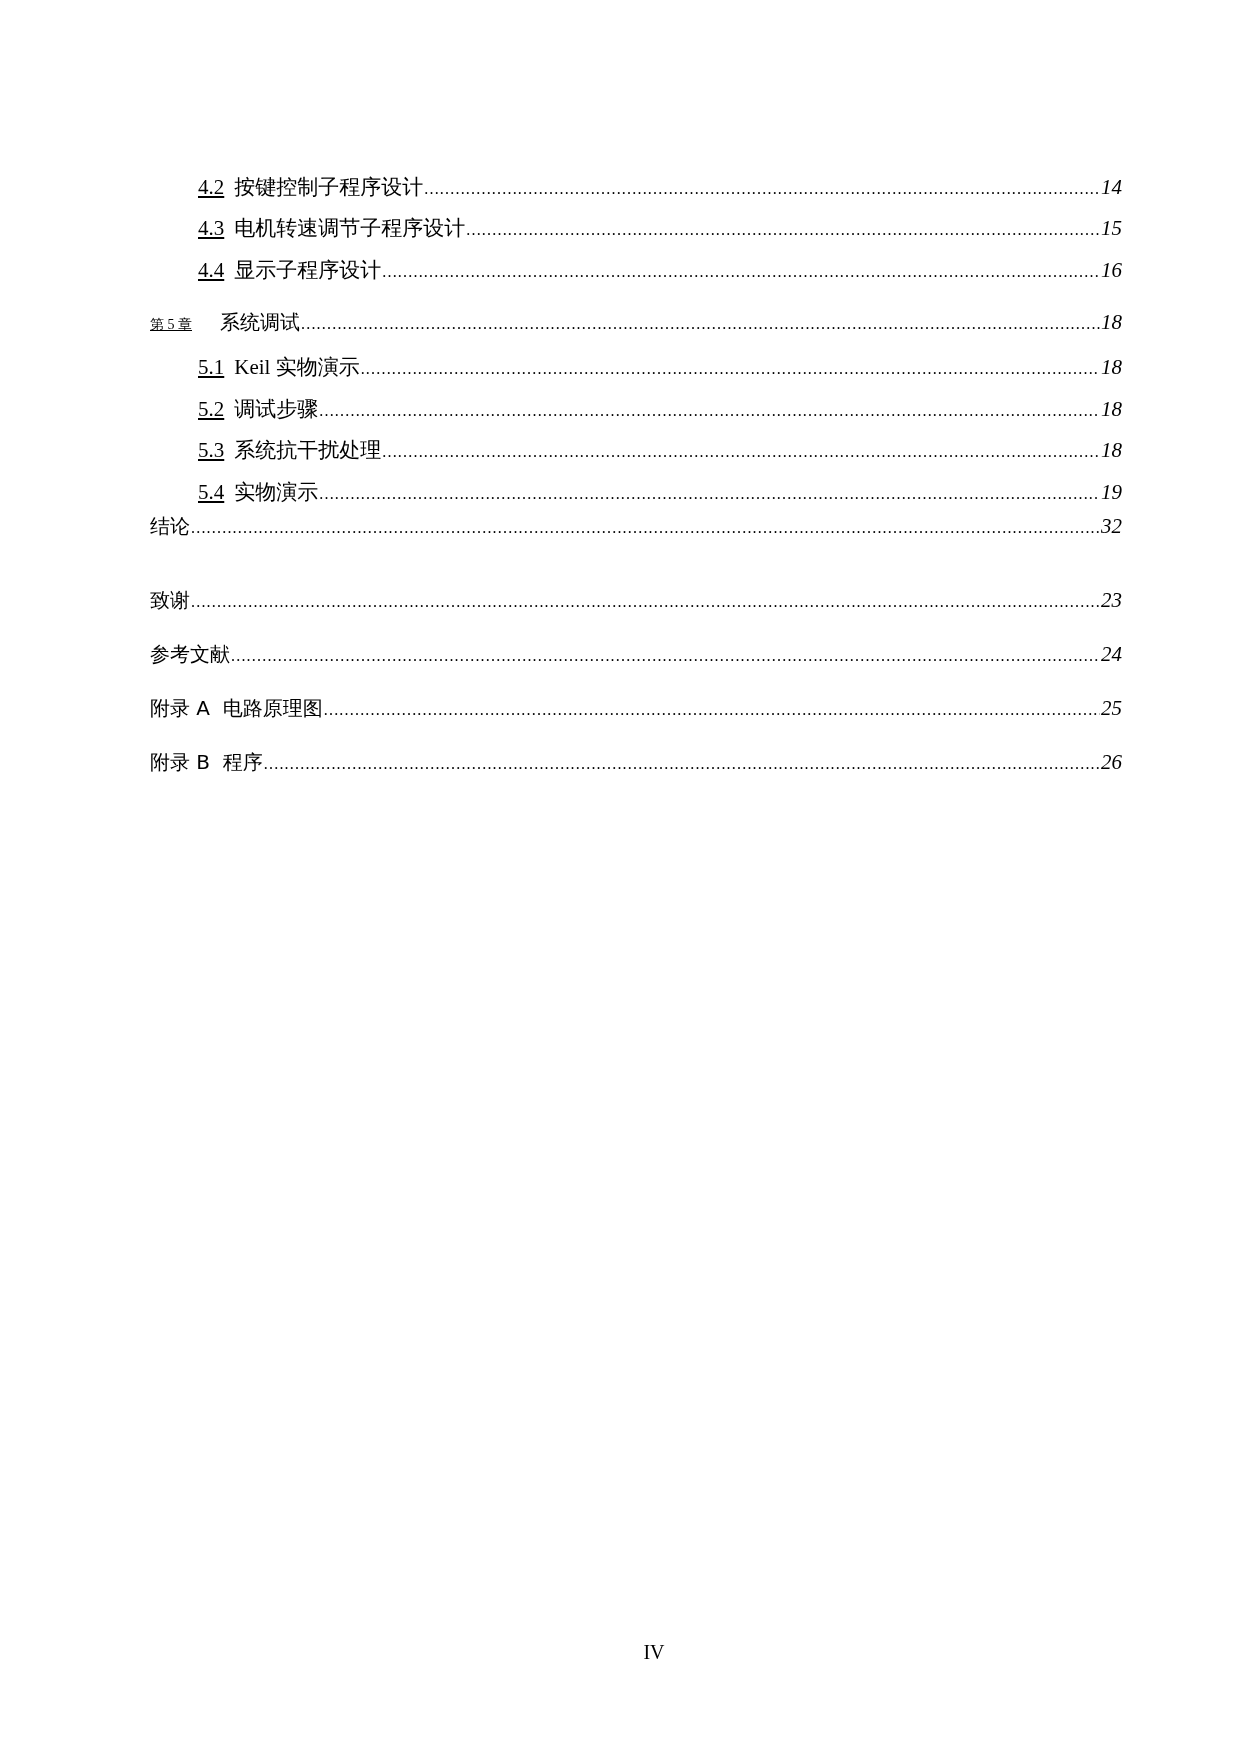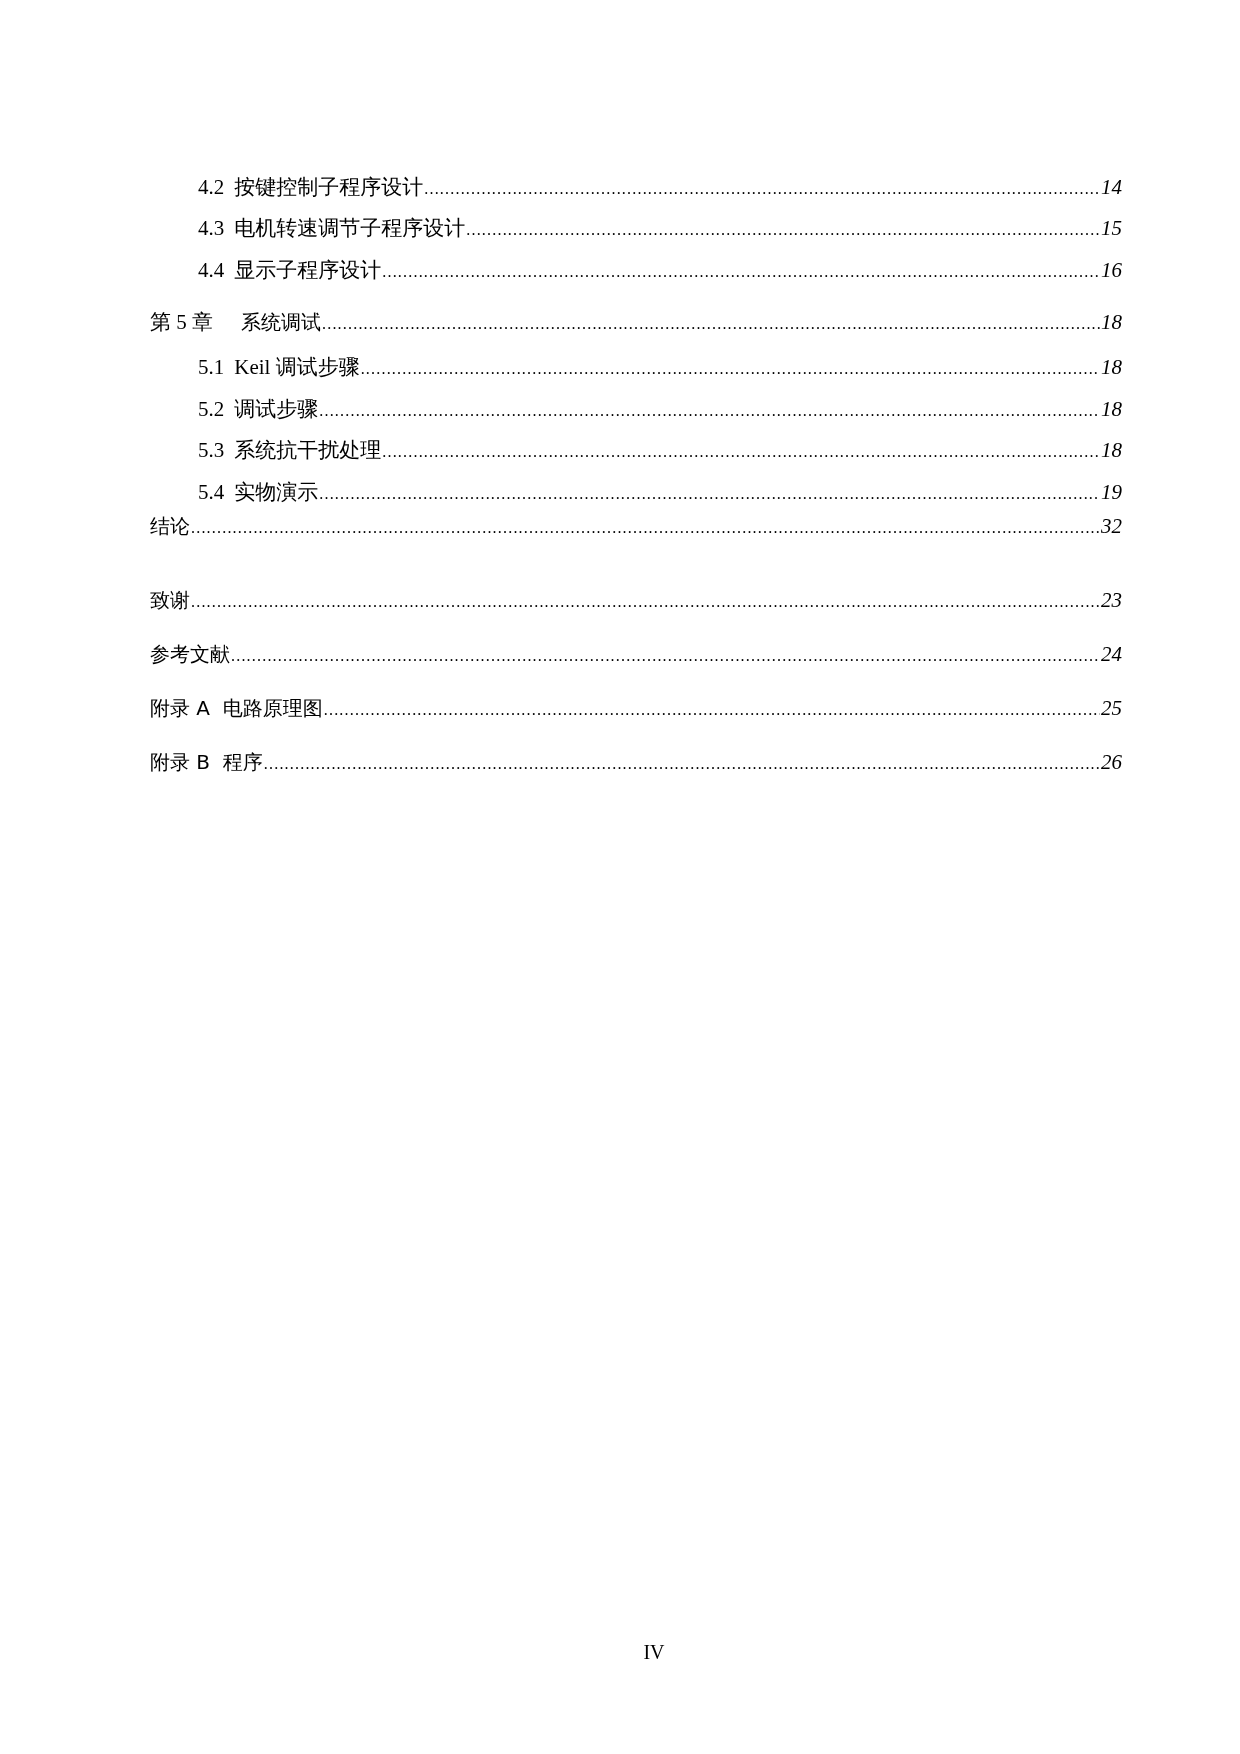--- a/index.html
+++ b/index.html
@@ -10,23 +10,23 @@
   }
   .toc { position: absolute; left: 150px; top: 0; width: 972px; }
   .row {
     position: absolute; left: 0; right: 0;
     display: flex; align-items: baseline;
     font-size: 21px; line-height: 26px; height: 26px;
     white-space: nowrap;
   }
   .row.sub { left: 48px; }
   .row .title { flex: 0 0 auto; }
-  .row .title .num { margin-right: 10px; }
+  .row .title .num { margin-right: 10px; text-decoration: underline; }
   .row.chapter .title { font-family: "DejaVu Sans", "Liberation Sans", sans-serif; font-size: 20px; }
-  .row.chapter .title .num { font-family: "Liberation Serif", serif; font-size: 21px; margin-right: 0; }
+  .row.chapter .title .num { font-family: "Liberation Serif", serif; font-size: 14px; margin-right: 0; }
   .row .leader {
     flex: 1 1 auto; overflow: hidden; margin: 0 1px;
     letter-spacing: 1.2px; font-size: 16px;
   }
   .row .leader::before {
     content: "................................................................................................................................................................................................................................................................................";
   }
   .row .page { flex: 0 0 auto; font-style: italic; }
   .footer {
     position: absolute; top: 1641px; left: 0; width: 1308px;
@@ -51,21 +51,21 @@
     <span class="title"><span class="num">4.4</span><span>显示子程序设计</span></span>
     <span class="leader"></span>
     <span class="page">16</span>
   </div>
   <div class="row chapter" style="top:309px">
     <span class="title"><span class="num">第 5 章</span><span style="display:inline-block;width:28px"></span><span>系统调试</span></span>
     <span class="leader"></span>
     <span class="page">18</span>
   </div>
   <div class="row sub" style="top:354px">
-    <span class="title"><span class="num">5.1</span><span>Keil 调试步骤</span></span>
+    <span class="title"><span class="num">5.1</span><span>Keil 实物演示</span></span>
     <span class="leader"></span>
     <span class="page">18</span>
   </div>
   <div class="row sub" style="top:396px">
     <span class="title"><span class="num">5.2</span><span>调试步骤</span></span>
     <span class="leader"></span>
     <span class="page">18</span>
   </div>
   <div class="row sub" style="top:437px">
     <span class="title"><span class="num">5.3</span><span>系统抗干扰处理</span></span>

